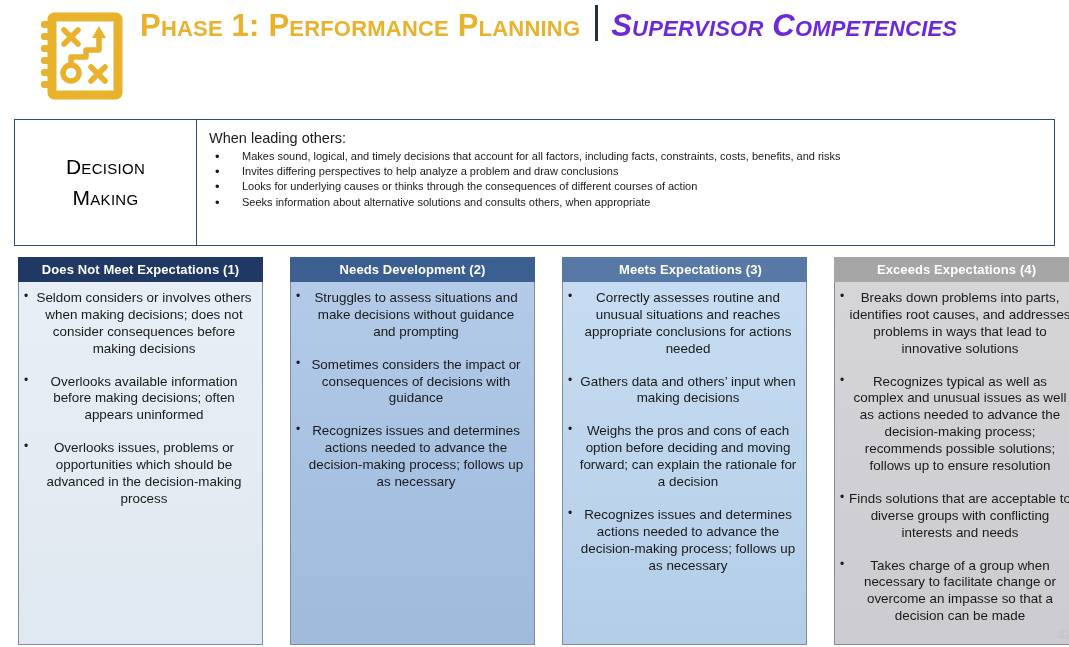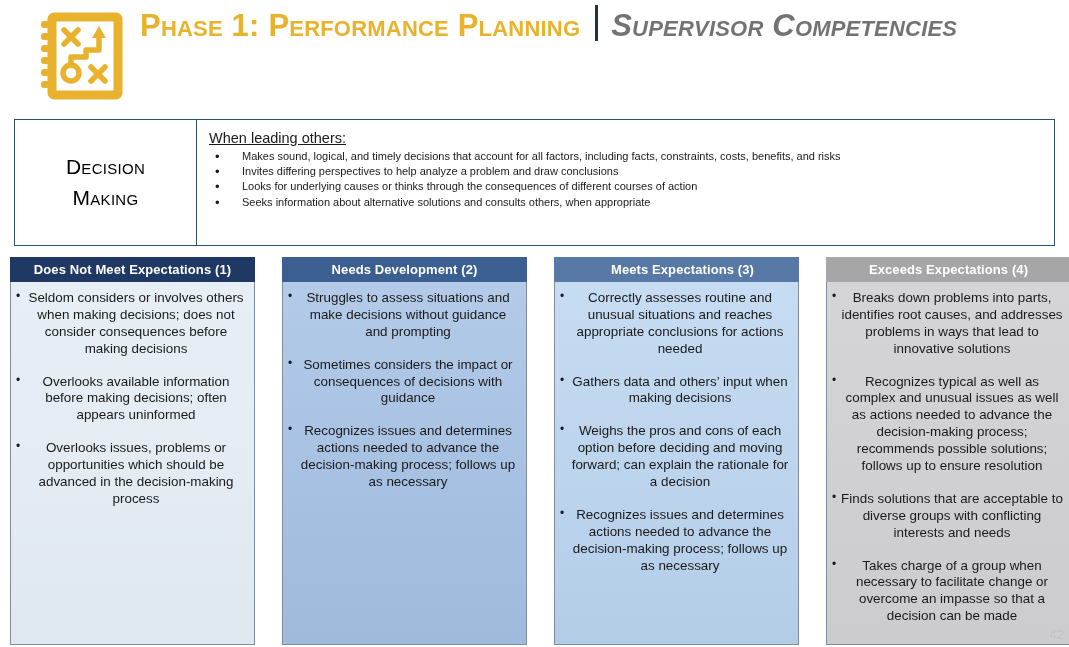--- a/index.html
+++ b/index.html
@@ -51,21 +51,21 @@
   .title-divider {
     display: inline-block;
     width: 3px;
     height: 36px;
     background: #25303b;
     margin: 0 13px 0 15px;
     position: relative;
     top: 5px;
   }
   .title-sup {
-    color: #737373;
+    color: #6d28d9;
     font-size: 31px;
     font-weight: bold;
     font-style: italic;
     font-variant: small-caps;
     font-family: "Liberation Sans", sans-serif;
     letter-spacing: 0.2px;
   }
 
   
   .def-box {
@@ -100,21 +100,20 @@
   .def-body {
     flex: 1;
     padding: 8px 10px 6px 12px;
     box-sizing: border-box;
   }
   .def-intro {
     font-size: 14.5px;
     color: #1a1a1a;
     line-height: 1.38;
     margin-bottom: 1px;
-    text-decoration: underline;
   }
   .def-list {
     margin: 0;
     padding: 0;
     list-style: none;
   }
   .def-list li {
     position: relative;
     padding-left: 33px;
     font-size: 11px;
@@ -127,21 +126,21 @@
     position: absolute;
     left: 6px;
     top: -1px;
     font-size: 13px;
     color: #1a1a1a;
   }
 
   
   .cols {
     position: absolute;
-    left: 10px;
+    left: 18px;
     top: 257px;
     width: 1041px;
     height: 388px;
     display: flex;
   }
   .col {
     display: flex;
     flex-direction: column;
     flex: none;
     width: 245px;

